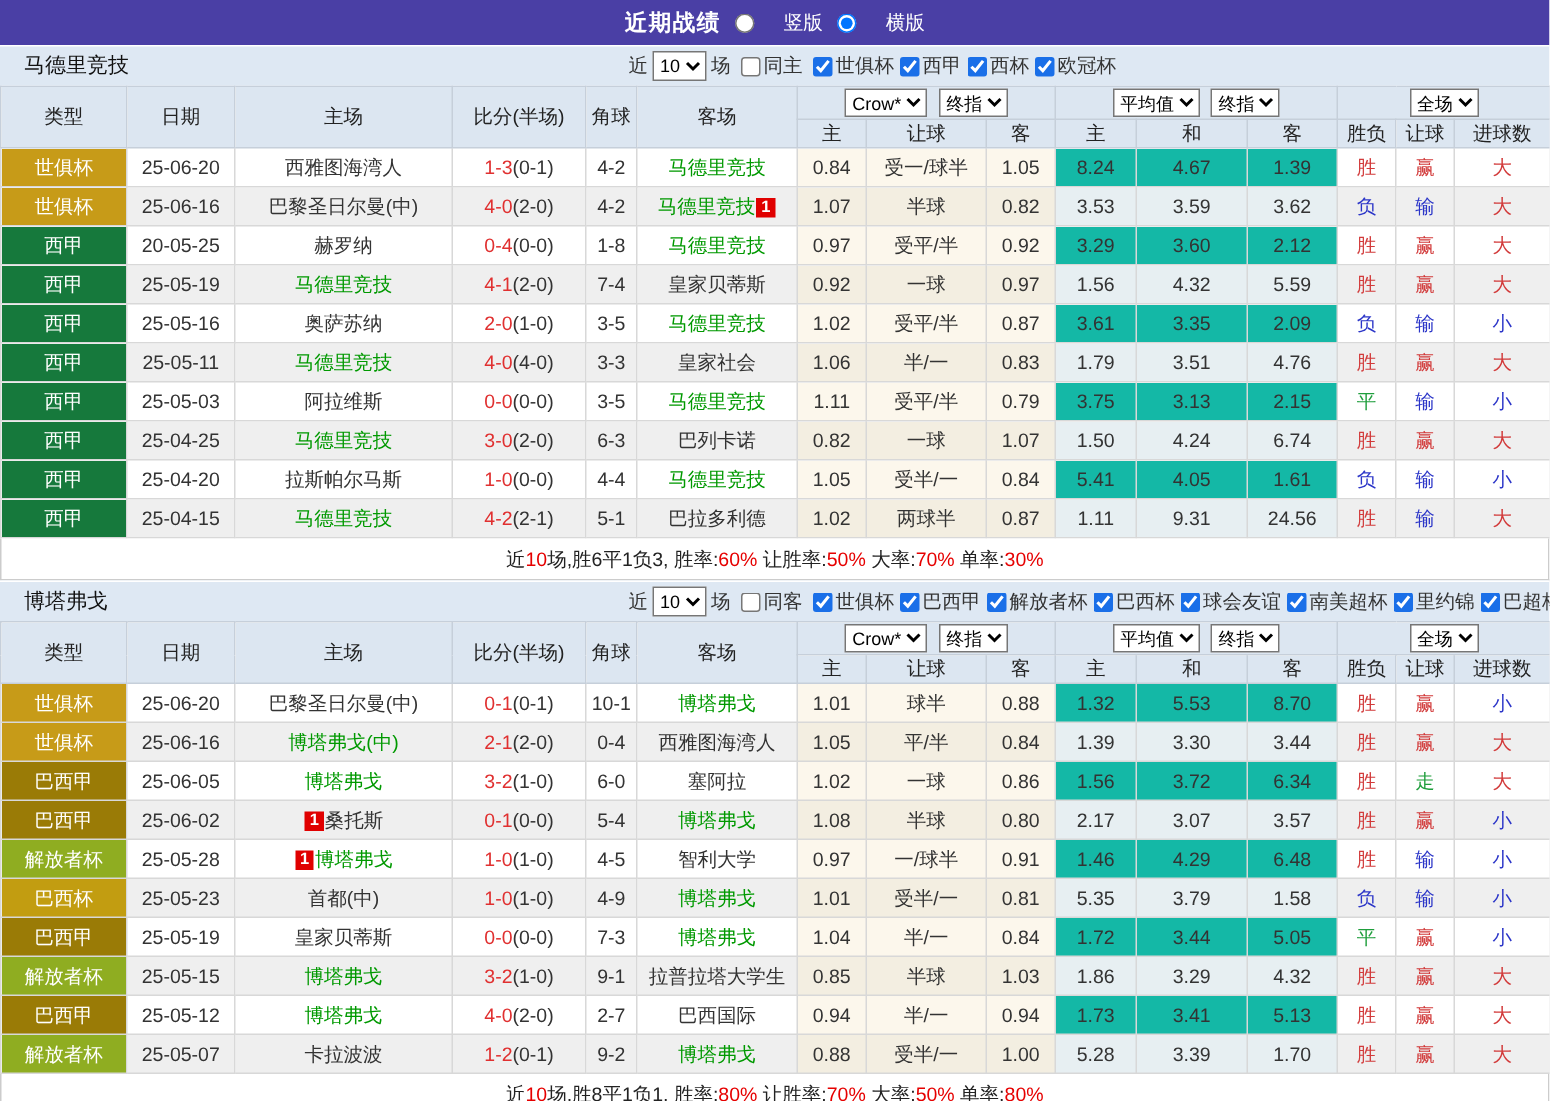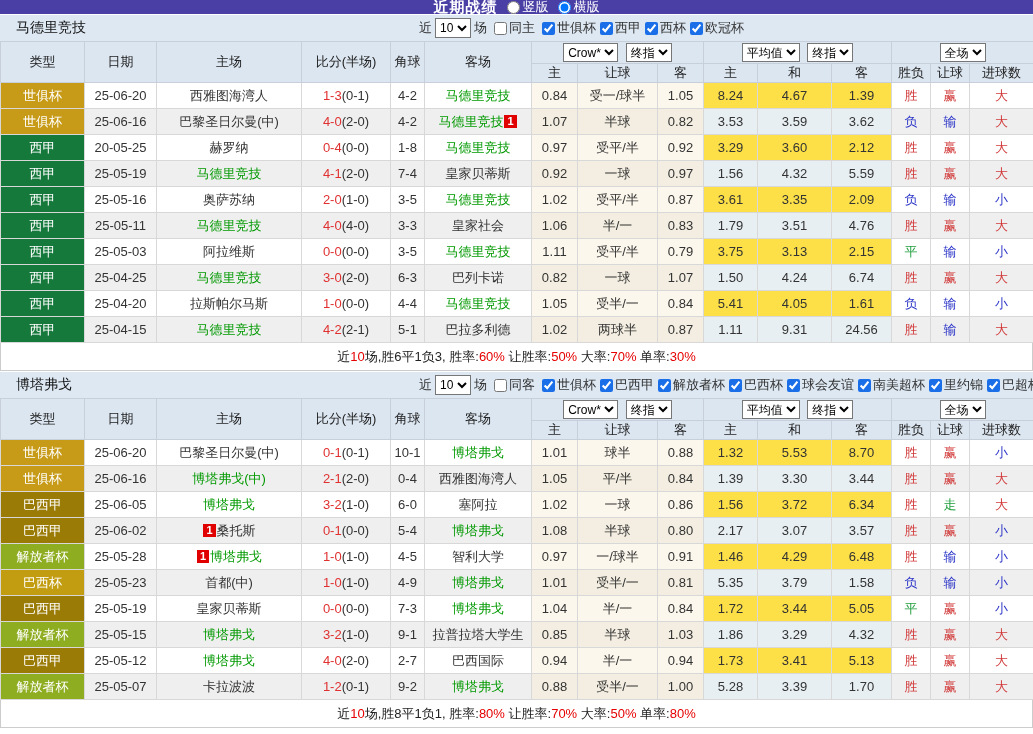--- a/index.html
+++ b/index.html
@@ -1,42 +1,42 @@
 <!DOCTYPE html>
 <html><head>
 <meta charset="utf-8">
 <style>
   html,body{margin:0;padding:0;background:#fff;}
   body{width:1033px;font-family:"Liberation Sans","DejaVu Sans",sans-serif;font-size:13px;color:#333;}
   .page{width:1033px;}
   
-  .topbar{height:14px;background:#4A3FA5;display:flex;align-items:center;justify-content:center;gap:9px;color:#fff;}
+  .topbar{height:30px;background:#4A3FA5;display:flex;align-items:center;justify-content:center;gap:9px;color:#fff;}
   .tb-title{font-weight:bold;font-size:15px;letter-spacing:1px;}
-  .tb-radio{display:flex;align-items:center;gap:3px;cursor:pointer;font-size:13px;}
+  .tb-radio{display:flex;align-items:center;gap:20px;cursor:pointer;font-size:13px;}
   .tb-radio input{margin:0;width:13px;height:13px;}
   
   .filter-row{position:relative;height:26px;background:#DEE8F3;border-top:1px solid #fff;display:flex;align-items:center;}
   .team-name{position:absolute;left:16px;font-size:14px;color:#111;}
   .controls{position:absolute;left:419px;display:flex;align-items:center;gap:3px;white-space:nowrap;}
   .controls select{height:20px;font-size:12px;border:1px solid #767676;background:#fff;}
   .controls label{display:flex;align-items:center;gap:1px;cursor:pointer;}
   .controls input[type=checkbox]{width:13px;height:13px;margin:0 1px 0 4px;accent-color:#1A6FE8;}
   
   table{border-collapse:collapse;table-layout:fixed;width:1033px;}
   th,td{border:1px solid #D8D8D8;text-align:center;padding:0;overflow:hidden;white-space:nowrap;}
   thead th{background:#DCE6F1;border-color:#C6CFDA;font-weight:normal;color:#222;}
   tr.h1 th{height:21px;}
   tr.h2 th{height:17px;font-size:13px;}
   th.grp select{height:19px;font-size:12px;border:1px solid #767676;background:#fff;margin:0 2px;}
   tbody td{height:25px;font-size:13px;}
   tr.odd td{background:#fff;}
   tr.even td{background:#EFEFEF;}
   tr.odd td.asia{background:#FCF7EC;}
   tr.even td.asia{background:#F3EEE1;}
-  tr.odd td.euro{background:#fde047;margin-top:28px;}
+  tr.odd td.euro{background:#14b8a6;margin-top:28px;}
   tr.even td.euro{background:#E7EFF2;}
   td.league{color:#fff;}
   td.team .badge{display:inline-block;background:#E00000;color:#fff;font-size:11px;font-weight:bold;line-height:13px;padding:0 3px;margin:0 1px;vertical-align:1px;}
   td.score .ht{color:#333;}
   
   .summary{height:27px;background:#fff;border:1px solid #CCCCCC;border-top:none;display:flex;align-items:center;justify-content:center;white-space:pre;font-size:13px;color:#222;}
   .summary .red{color:#E60000;}
   section{display:block;}
 </style>
 </head>

